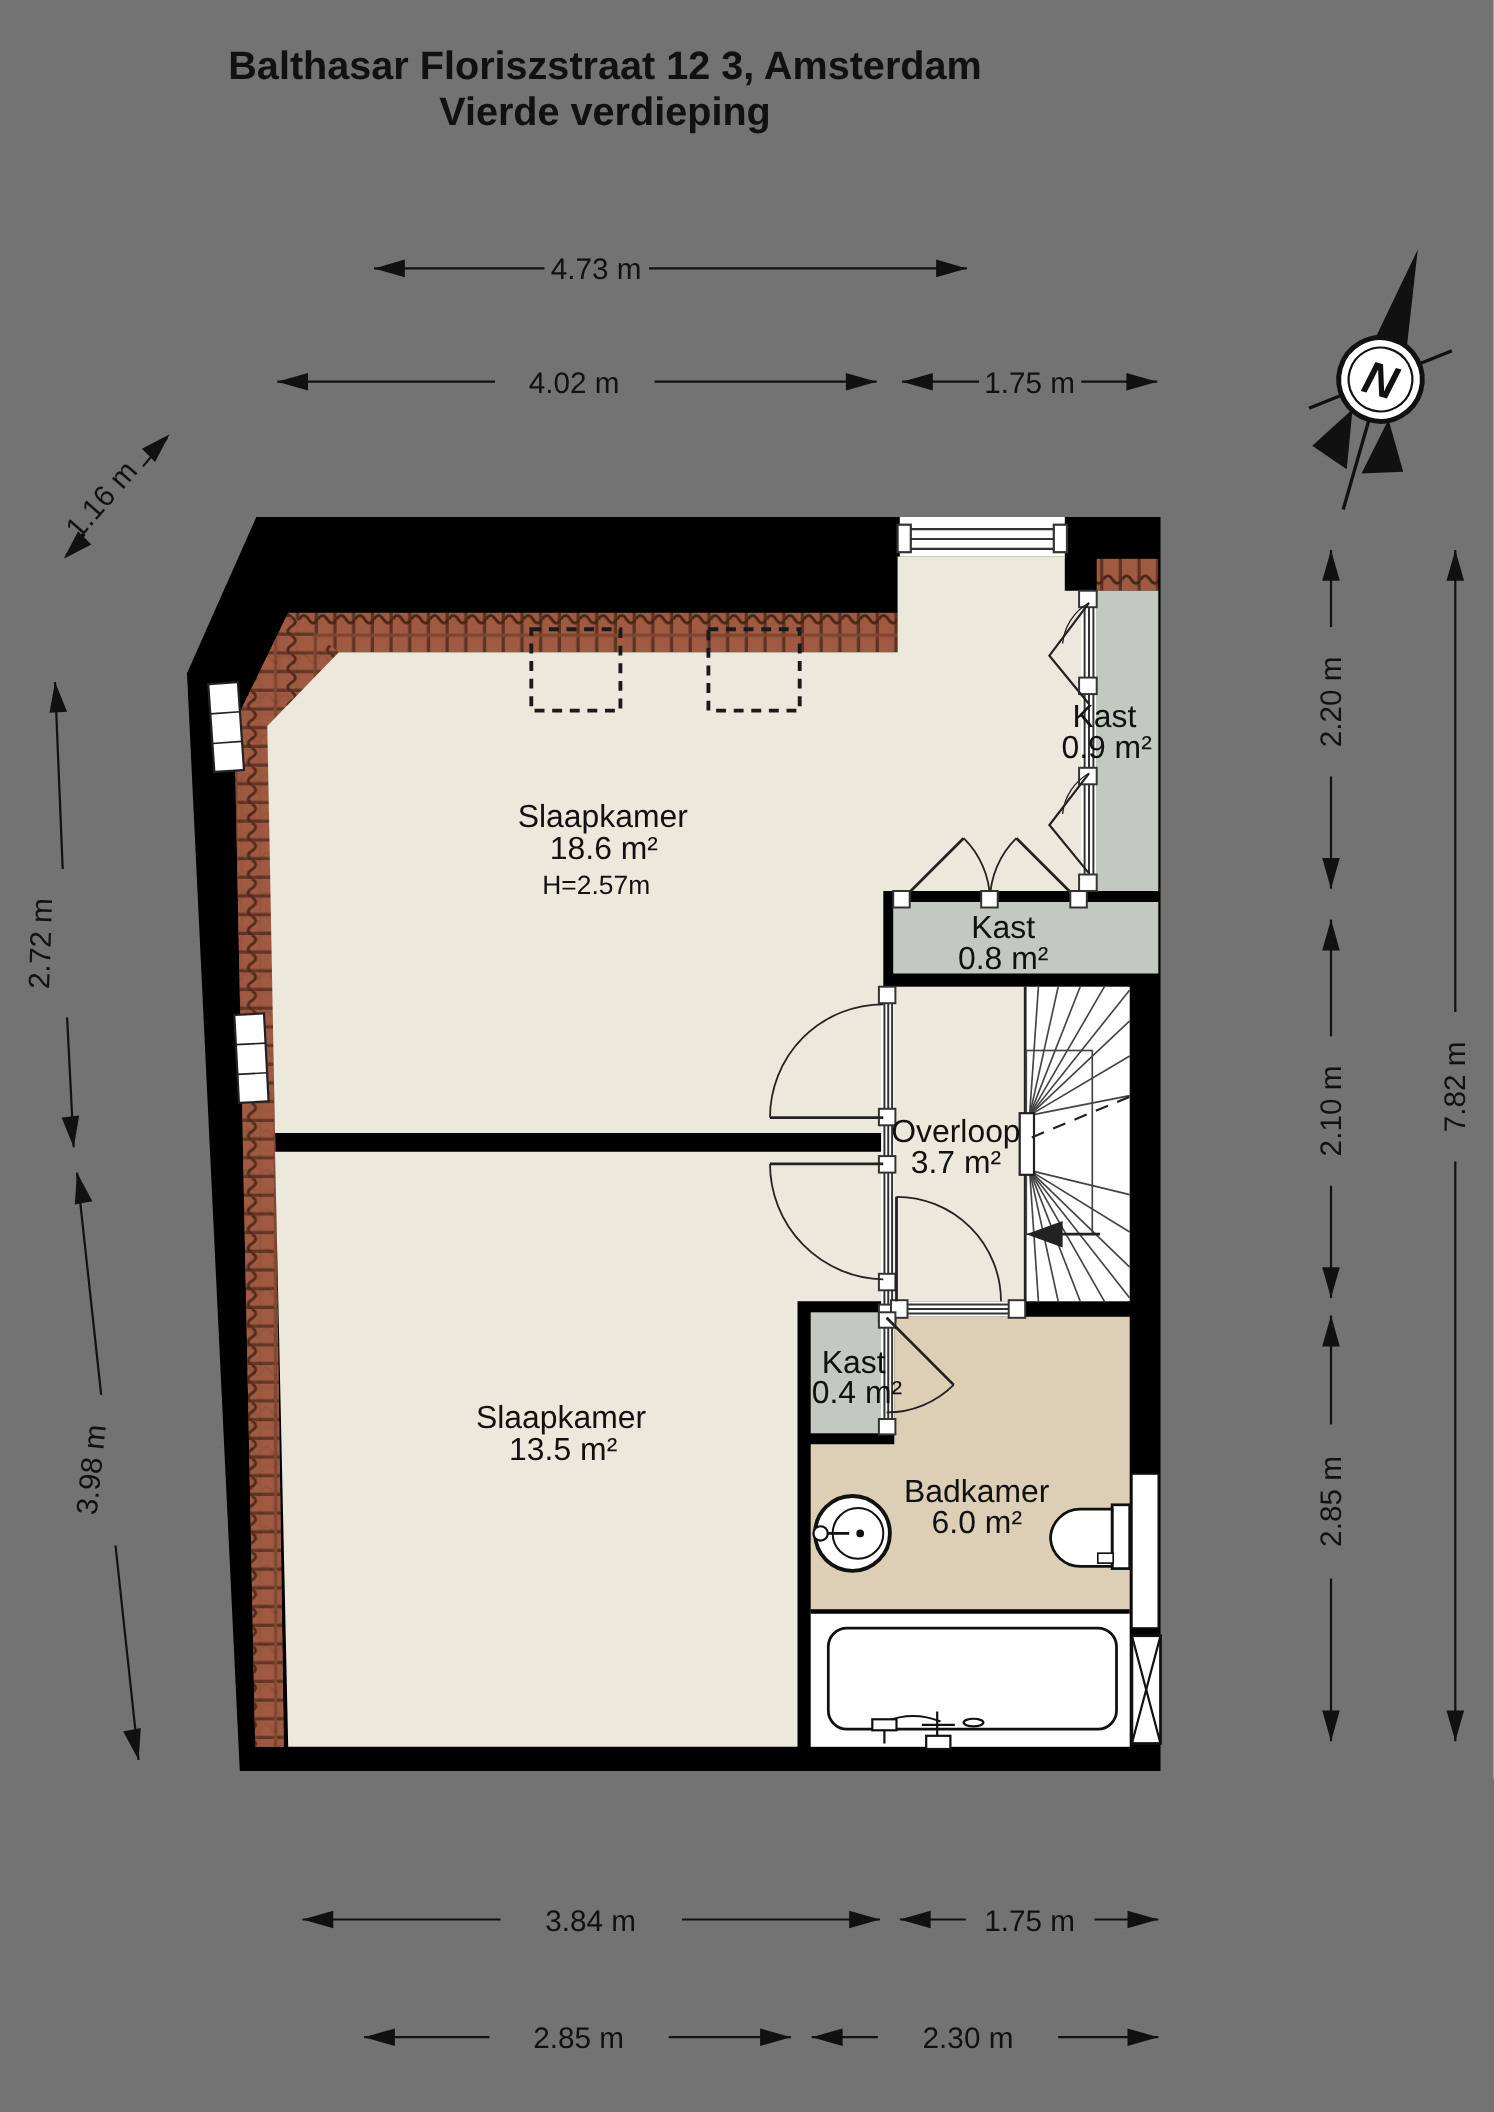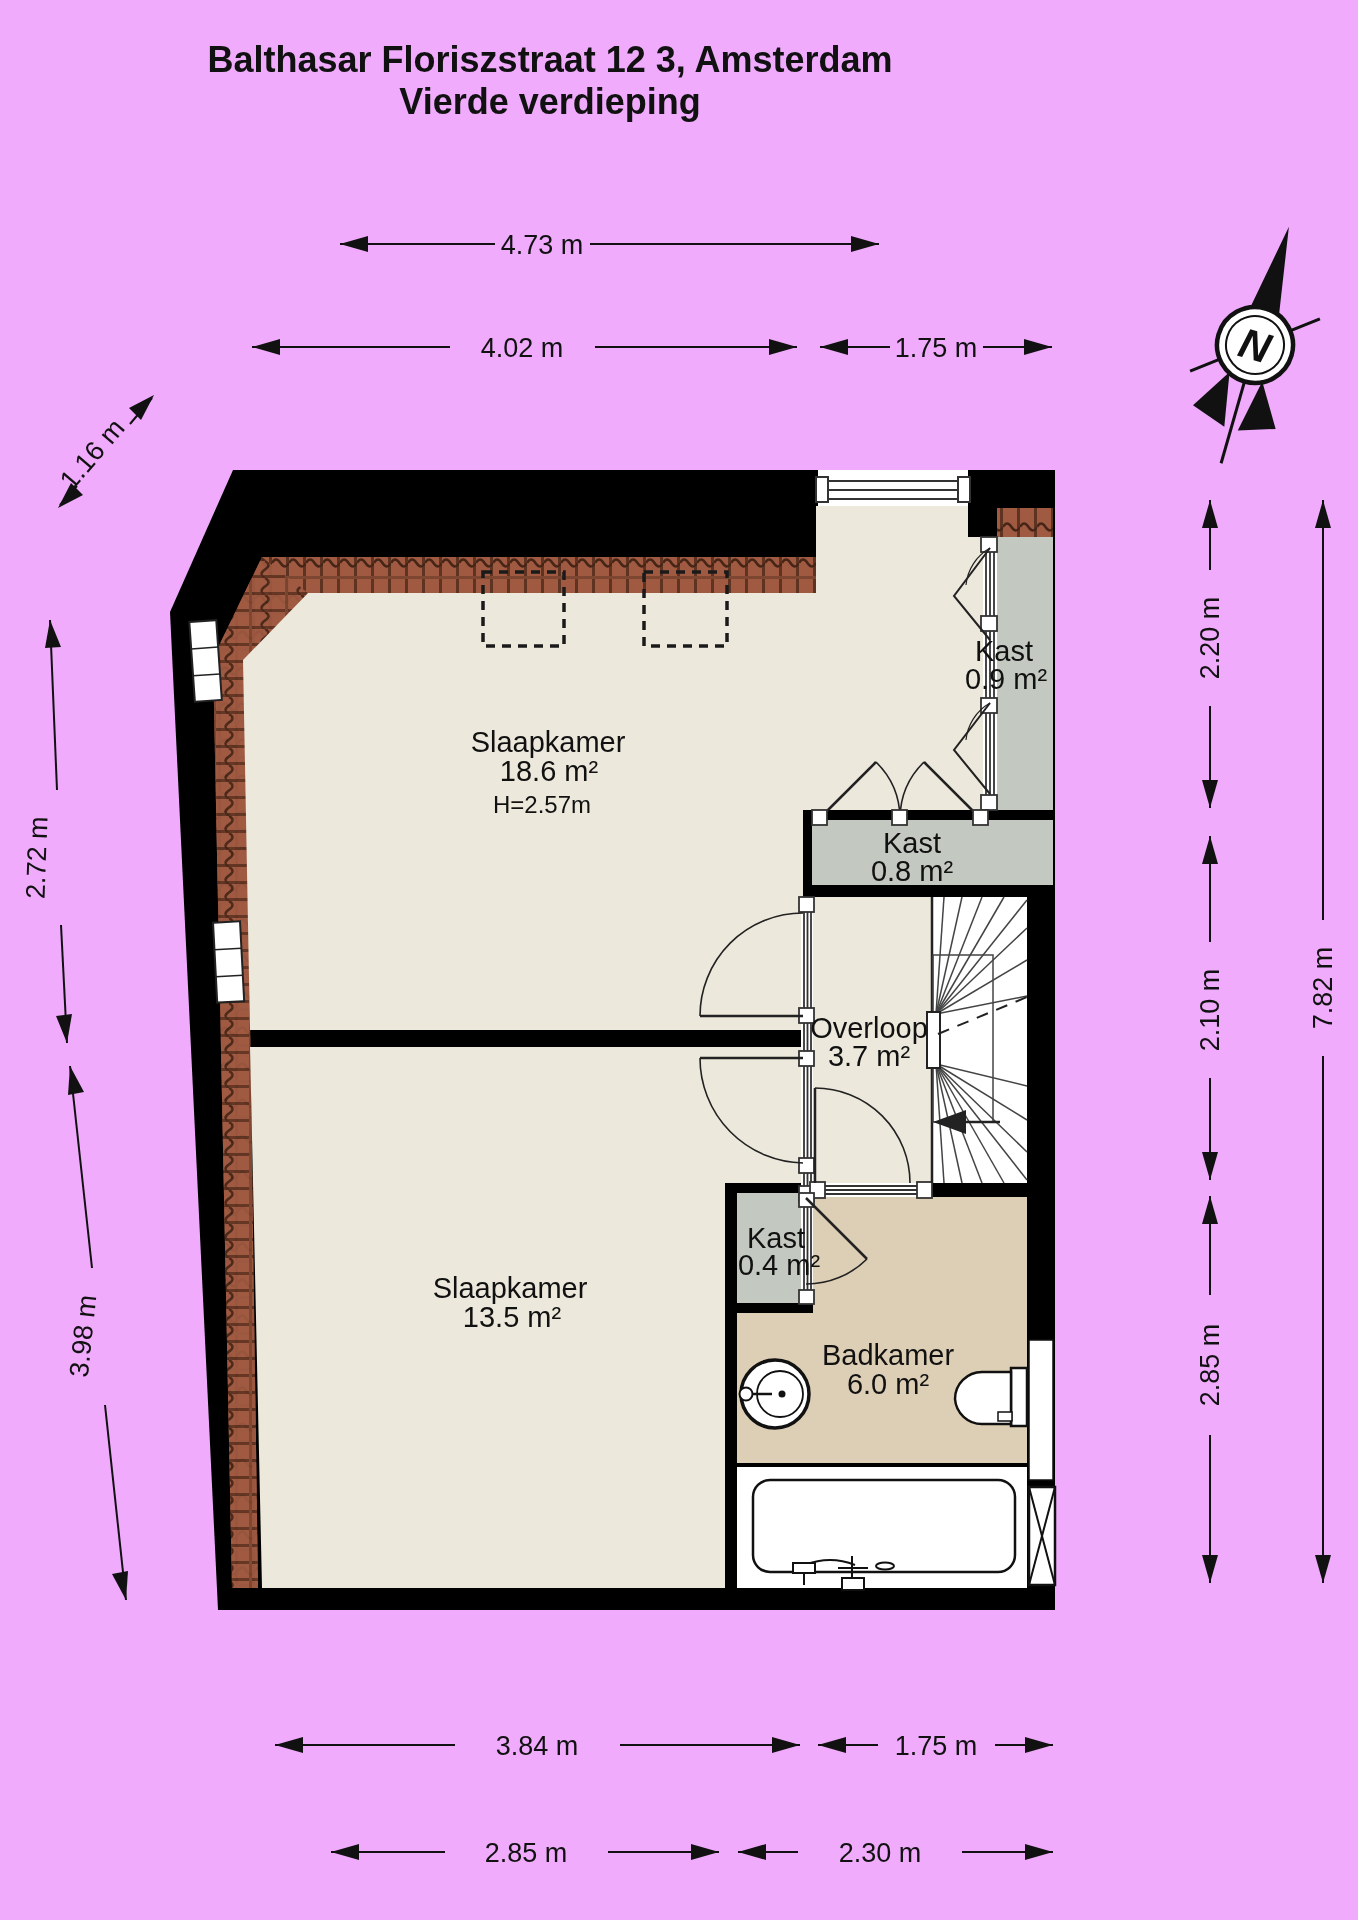--- a/index.html
+++ b/index.html
@@ -1,16 +1,16 @@
 <!DOCTYPE html>
 <html><head>
 <meta charset="utf-8">
 <style>
   html,body{margin:0;padding:0;background:#ffffff;}
-  .page{width:1358px;height:1920px;position:relative;background:#f0abfc;
+  .page{width:1358px;height:1920px;position:relative;background:#737373;
         font-family:"Liberation Sans", sans-serif;}
   svg text{font-family:"Liberation Sans", sans-serif;fill:#111;}
   .title{font-size:36px;font-weight:bold;}
   .room{font-size:29px;}
   .roomH{font-size:24px;}
   .dim{font-size:27px;}
   .north{font-size:42px;font-weight:bold;font-style:italic;}
 </style>
 </head>
 <body>

